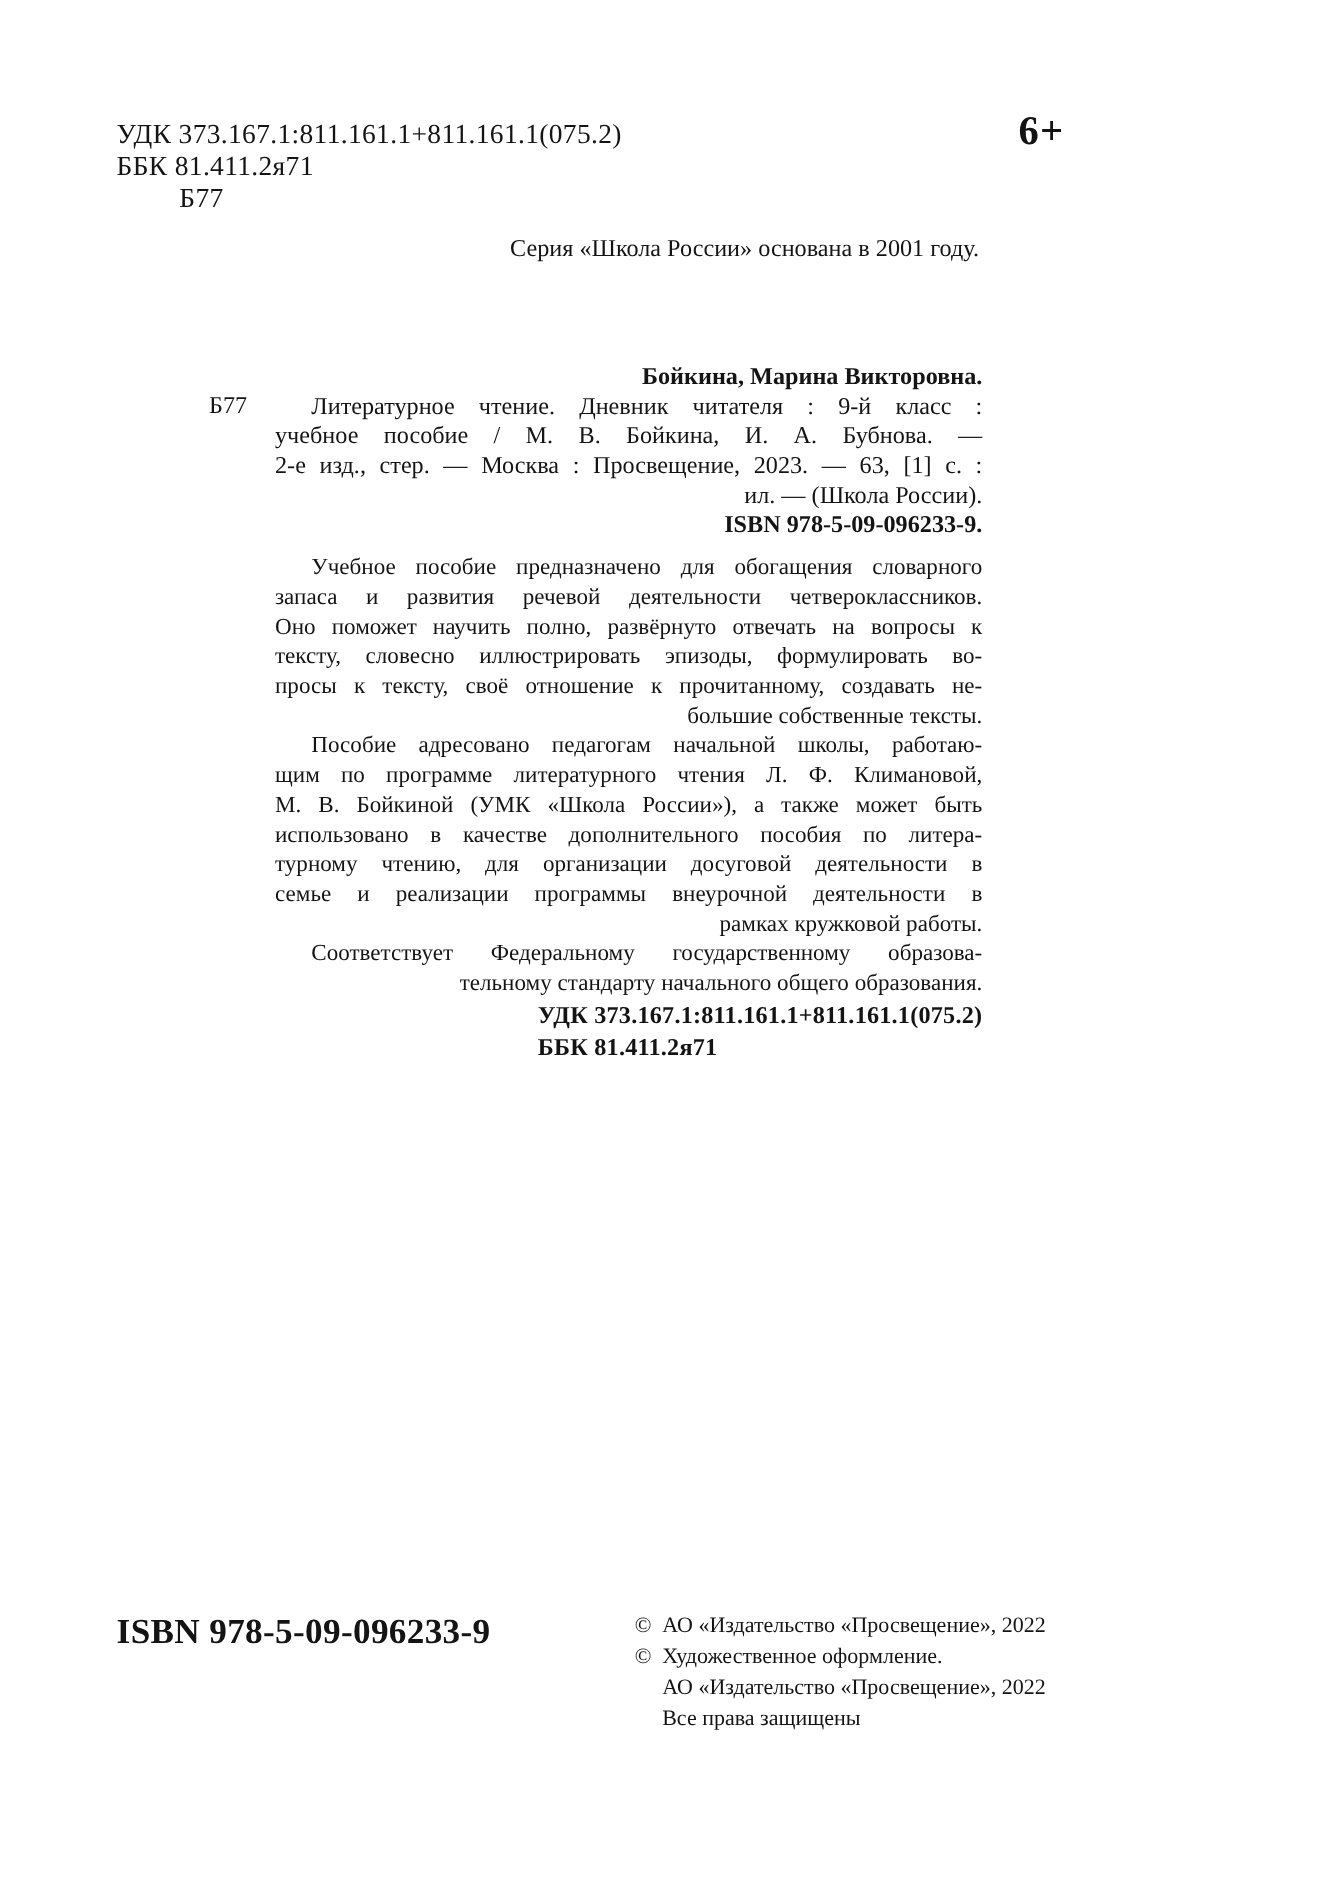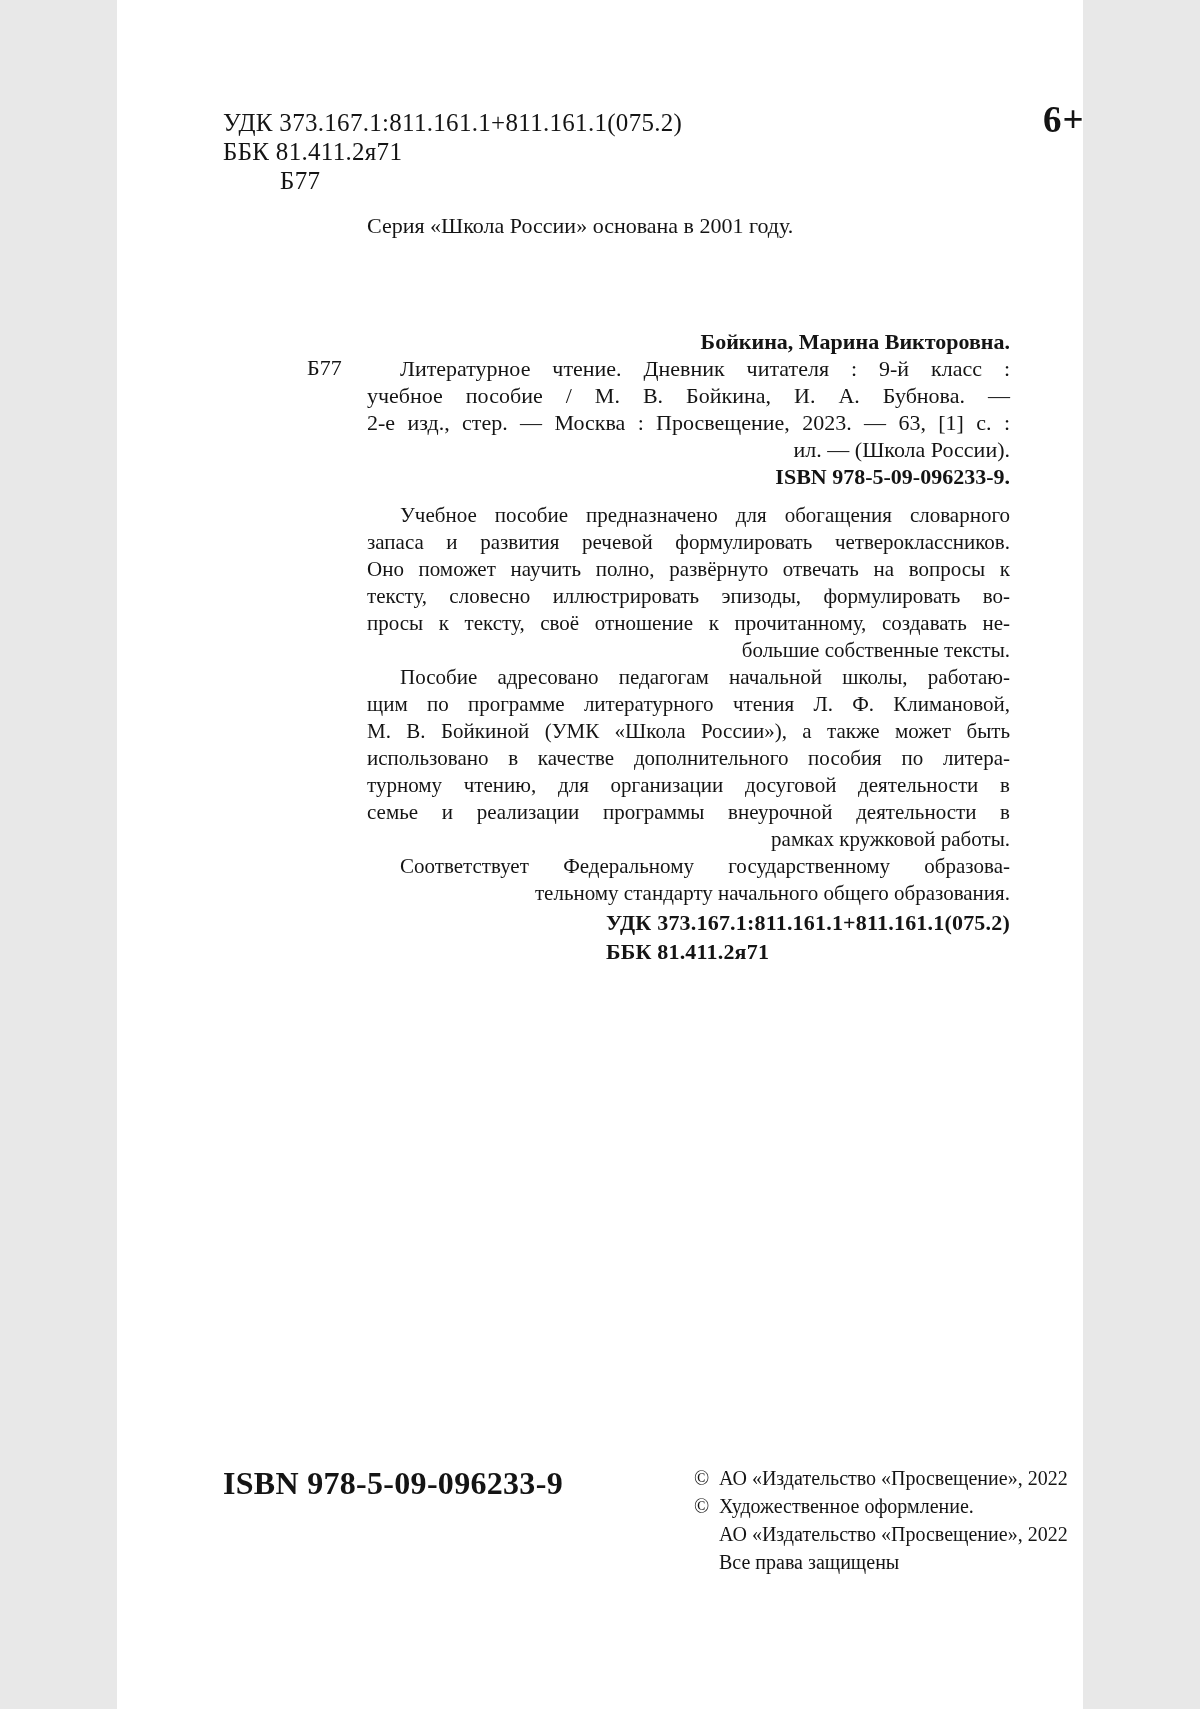--- a/index.html
+++ b/index.html
@@ -1,32 +1,32 @@
 <!DOCTYPE html>
 <html><head>
 <meta charset="utf-8">
 <style>
   html,body{margin:0;padding:0;background:#e8e8e8;}
   .page{
     position:relative;
-    width:966px;height:1709px;
+    width:1200px;height:1709px;
     margin:0 auto;
     background:#ffffff;
     font-family:"Liberation Serif", serif;
     color:#141414;
     overflow:hidden;
   }
   
   .top-meta{position:absolute;left:106px;top:108px;font-size:25px;line-height:29px;letter-spacing:.3px;}
   .top-meta .code-row{display:block;}
   .top-meta .indent{padding-left:57px;}
   
   .age-badge{position:absolute;left:926px;top:98px;font-size:37px;font-weight:bold;letter-spacing:1px;}
   
-  .series{position:absolute;left:250px;top:213px;width:640px;text-align:left;font-size:22px;}
+  .series{position:absolute;left:250px;top:213px;width:640px;text-align:right;font-size:22px;}
   
   .card{position:absolute;left:250px;top:328px;width:643px;font-size:22px;line-height:27px;}
   .margin-code{position:absolute;left:190px;top:355px;font-size:22px;}
   .bold{font-weight:bold;}
   .ind{padding-left:33px;}
   .j{text-align:justify;text-align-last:justify;}
   .l{text-align:right;}
   .card .isbn-line{margin-top:0;}
   
   .annot{position:absolute;left:250px;top:502px;width:643px;font-size:21px;line-height:27px;}
@@ -61,21 +61,21 @@
     <div class="bold ind l">Бойкина, Марина Викторовна.</div>
     <div class="j ind">Литературное чтение. Дневник читателя : 9-й класс :</div>
     <div class="j">учебное пособие / М. В. Бойкина, И. А. Бубнова. —</div>
     <div class="j">2-е изд., стер. — Москва : Просвещение, 2023. — 63, [1] с. :</div>
     <div class="l">ил. — (Школа России).</div>
     <div class="bold ind l isbn-line">ISBN 978-5-09-096233-9.</div>
   </div>
 
   <div class="annot">
     <div class="j ind">Учебное пособие предназначено для обогащения словарного</div>
-    <div class="j">запаса и развития речевой формулировать четвероклассников.</div>
+    <div class="j">запаса и развития речевой деятельности четвероклассников.</div>
     <div class="j">Оно поможет научить полно, развёрнуто отвечать на вопросы к</div>
     <div class="j">тексту, словесно иллюстрировать эпизоды, формулировать во-</div>
     <div class="j">просы к тексту, своё отношение к прочитанному, создавать не-</div>
     <div class="l">большие собственные тексты.</div>
 
     <div class="j ind">Пособие адресовано педагогам начальной школы, работаю-</div>
     <div class="j">щим по программе литературного чтения Л. Ф. Климановой,</div>
     <div class="j">М. В. Бойкиной (УМК «Школа России»), а также может быть</div>
     <div class="j">использовано в качестве дополнительного пособия по литера-</div>
     <div class="j">турному чтению, для организации досуговой деятельности в</div>

